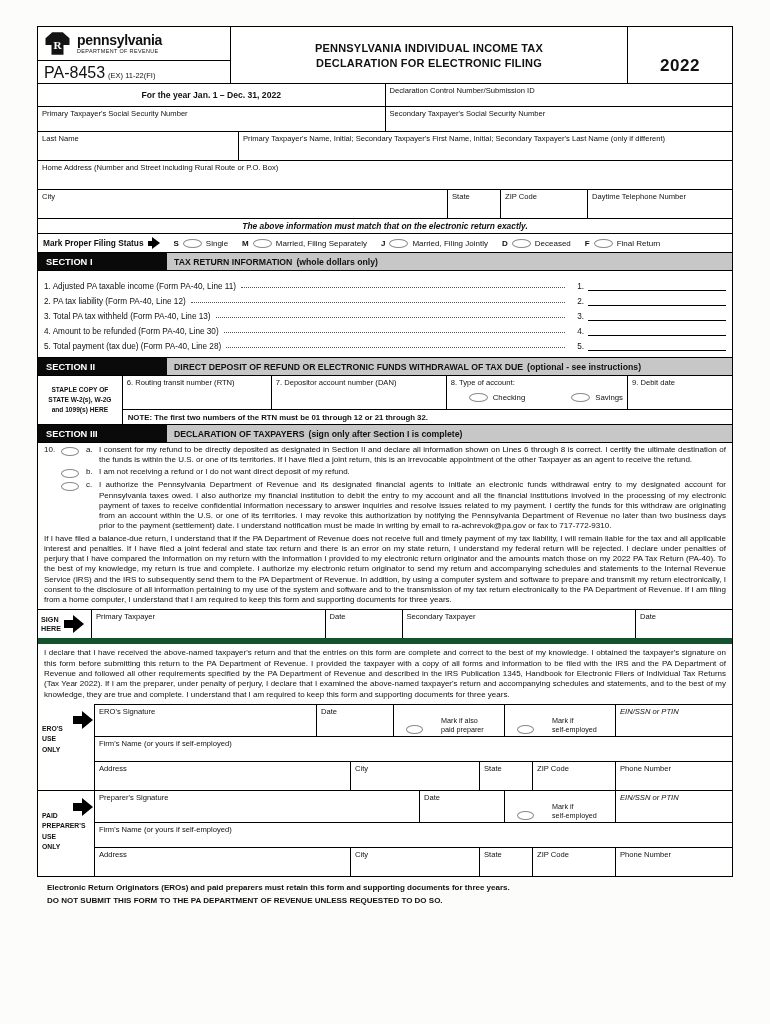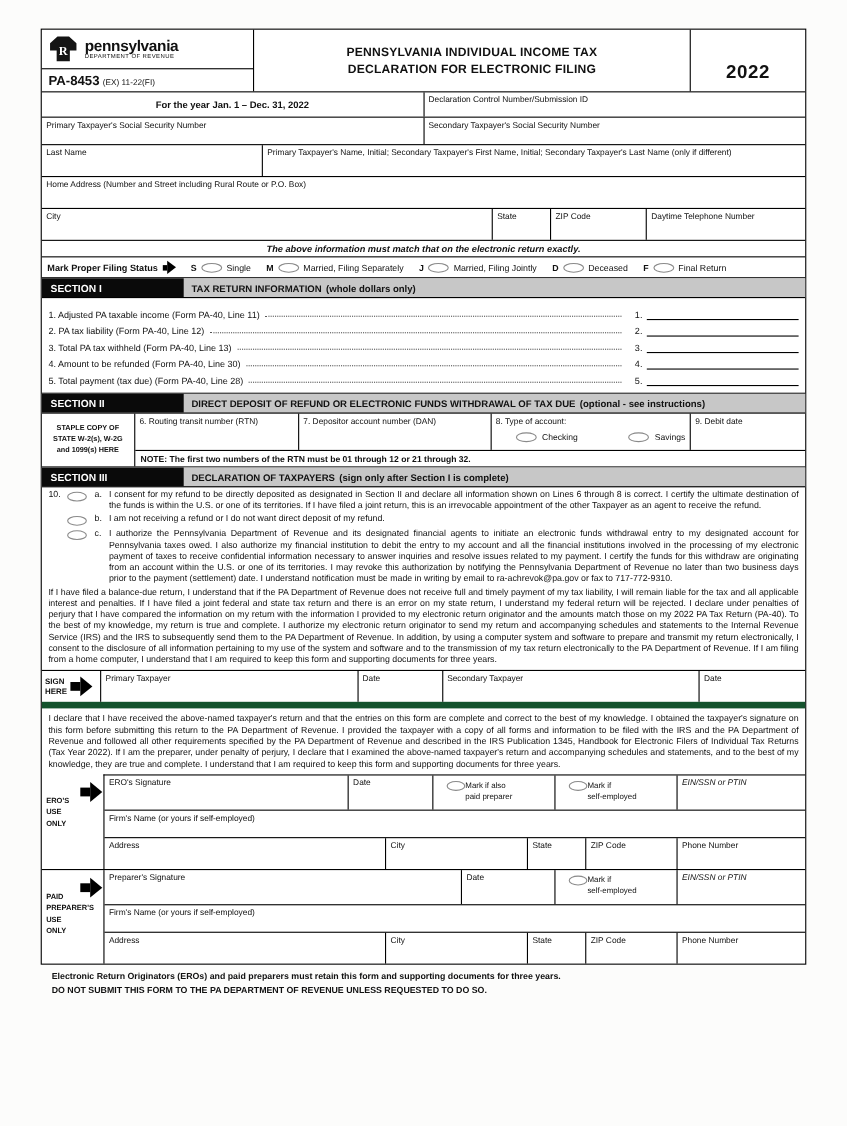--- a/index.html
+++ b/index.html
@@ -9,21 +9,21 @@
   .form-box{border:1.6px solid #000;background:#fff;}
 
   
   .header{display:flex;border-bottom:1.6px solid #000;height:56px;}
   .header-left{width:192px;border-right:1px solid #000;display:flex;flex-direction:column;}
   .brand{flex:1;display:flex;align-items:center;gap:6px;padding:3px 6px;border-bottom:1px solid #000;}
   .keystone{width:27px;height:27px;flex:0 0 auto;}
   .brand-name{font-size:14px;font-weight:bold;letter-spacing:-0.3px;line-height:1;}
   .brand-sub{font-size:5.4px;letter-spacing:0.4px;margin-top:1px;}
   .form-number-row{padding:3px 6px;display:flex;align-items:baseline;gap:3px;}
-  .form-number{font-size:12px;font-weight:700;}
+  .form-number{font-size:16px;font-weight:400;}
   .form-revision{font-size:7.5px;}
   .header-center{flex:1;display:flex;flex-direction:column;justify-content:center;align-items:center;gap:3px;border-right:1px solid #000;}
   .header-title{font-size:11px;font-weight:bold;letter-spacing:0.2px;}
   .header-right{width:104px;display:flex;align-items:flex-end;justify-content:center;padding-bottom:7px;}
   .year{font-size:17px;font-weight:800;letter-spacing:0.6px;}
 
   
   .id-row{display:flex;border-bottom:1px solid #000;}
   .id-cell{padding:2px 4px;font-size:7.6px;line-height:1.2;}
   .id-cell + .id-cell{border-left:1px solid #000;}
@@ -98,21 +98,21 @@
   .use-label-text{font-size:6.8px;font-weight:bold;white-space:pre-line;line-height:1.5;margin-top:16px;}
   .use-arrow{position:absolute;top:7px;right:1px;}
   .use-table{flex:1;border-left:1px solid #000;border-top:1px solid #000;display:flex;flex-direction:column;}
   .prep-block .use-table{border-top:none;}
   .u-row{display:flex;border-bottom:1px solid #000;}
   .use-table .u-row:last-child{border-bottom:none;}
   .u-cell{padding:2px 4px;font-size:7.6px;}
   .u-cell + .u-cell{border-left:1px solid #000;}
   .u-sig{height:31px;} .u-firm{height:24px;} .u-addr{height:28px;}
   .uc-sig{flex:1;} .uc-date{width:68px;} .uc-pdate{width:76px;}
-  .uc-mark{width:94px;display:flex;align-items:flex-start;gap:0;padding-top:4px;padding-left:12px;}
+  .uc-mark{width:94px;display:flex;align-items:flex-end;gap:18px;padding-top:4px;padding-left:12px;}
   .uc-mark .oval{margin-top:1px;width:15px;height:7px;}
   .mark-text{white-space:pre-line;font-size:7.2px;line-height:1.3;}
   .uc-ein{width:108px;font-style:italic;} .uc-full{flex:1;}
   .uc-addr{flex:1;} .uc-city{width:120px;} .uc-state{width:44px;} .uc-zip{width:74px;} .uc-phone{width:108px;}
 
   
   .footer{padding:5px 10px 0 10px;text-align:left;font-size:8px;font-weight:bold;line-height:1.6;}
 
   
   .block-arrow{display:inline-flex;align-items:center;}

